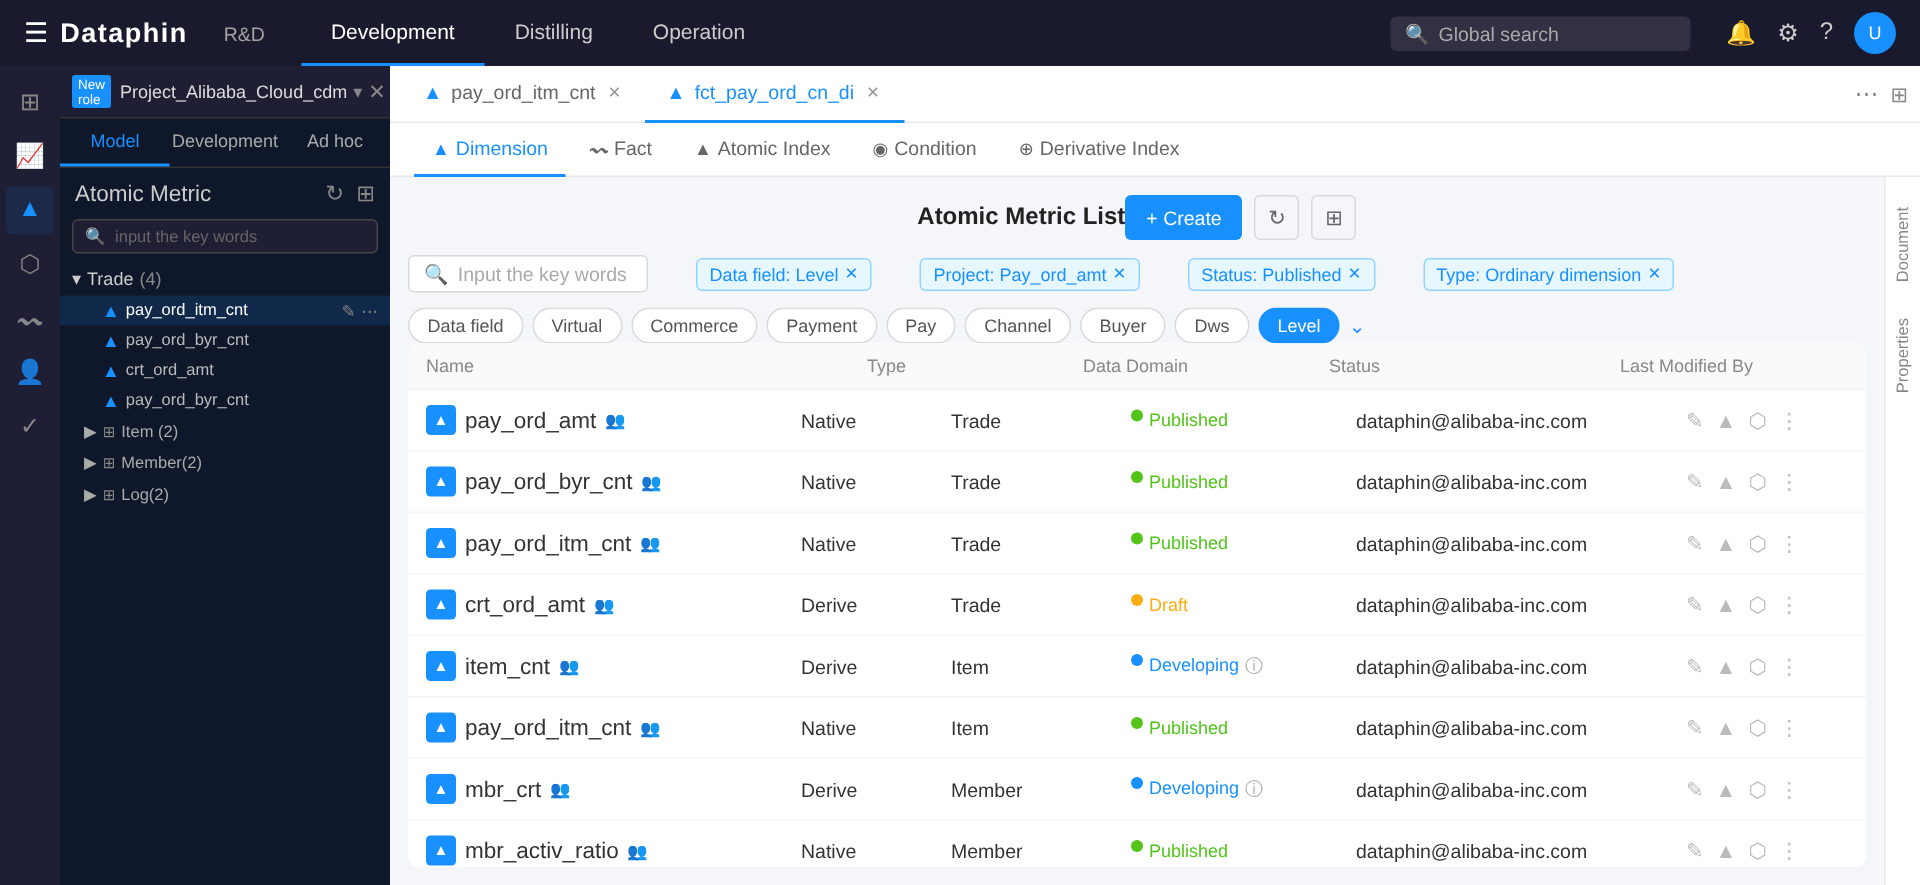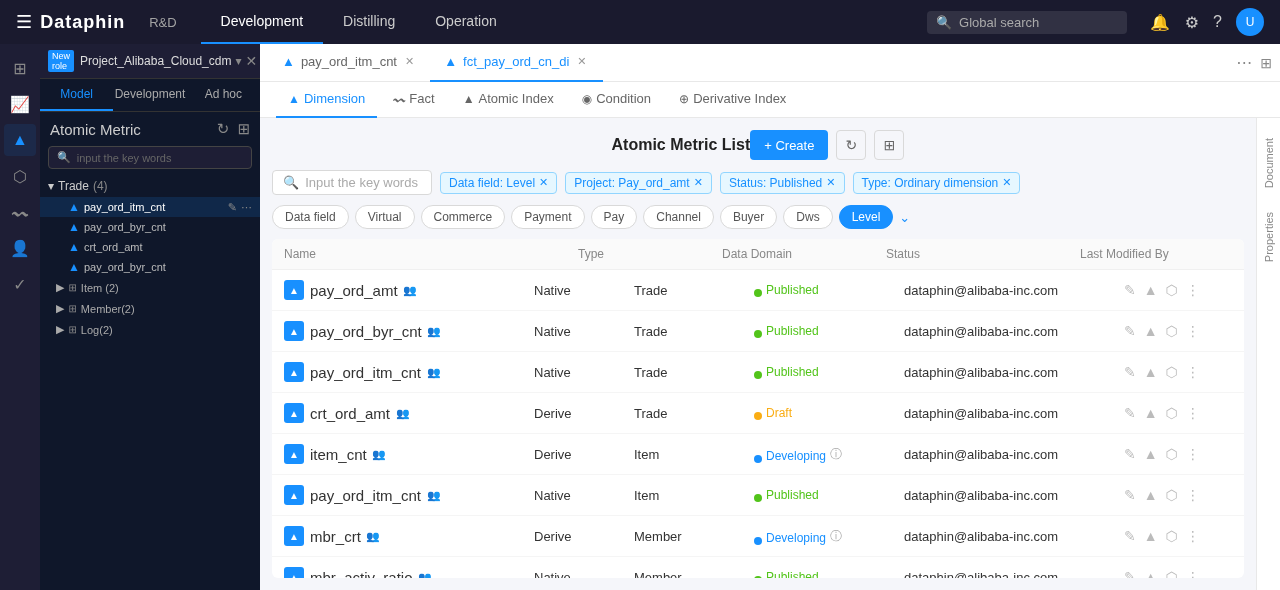--- a/index.html
+++ b/index.html
@@ -279,29 +279,29 @@
     }
     .filter-tag {
       display: flex; align-items: center; gap: 4px;
       background: #e6f7ff;
       border: 1px solid #91d5ff;
       border-radius: 4px;
       padding: 3px 8px;
       font-size: 12px;
       color: #1890ff;
       cursor: pointer;
+      margin-left: 24px;
     }
     .filter-tag .close-x { color: #1890ff; font-size: 11px; }
 
     
     .category-bar {
       display: flex;
       align-items: center;
       gap: 6px;
-      margin-bottom: 10px;
       flex-wrap: nowrap;
       overflow-x: auto;
     }
     .cat-pill {
       padding: 4px 12px;
       border: 1px solid #d9d9d9;
       border-radius: 14px;
       font-size: 12px;
       color: #555;
       cursor: pointer;
@@ -335,21 +335,21 @@
       width: 20px; height: 20px;
       background: #1890ff;
       border-radius: 3px;
       display: flex; align-items: center; justify-content: center;
       color: #fff; font-size: 10px;
       flex-shrink: 0;
     }
     .metric-name { font-size: 15px; color: #333; }
     .people-icon { color: #999; font-size: 11px; cursor: pointer; }
     .status-badge {
-      display: flex; align-items: flex-end; gap: 4px;
+      display: flex; align-items: flex-start; gap: 4px;
       font-size: 12px;
     }
     .status-dot { width: 8px; height: 8px; border-radius: 50%; flex-shrink: 0; }
     .status-dot.published { background: #52c41a; }
     .status-dot.draft { background: #faad14; }
     .status-dot.developing { background: #1890ff; }
     .status-text.published { color: #52c41a; }
     .status-text.draft { color: #faad14; }
     .status-text.developing { color: #1890ff; }
     .op-icons { display: flex; align-items: center; gap: 8px; }

